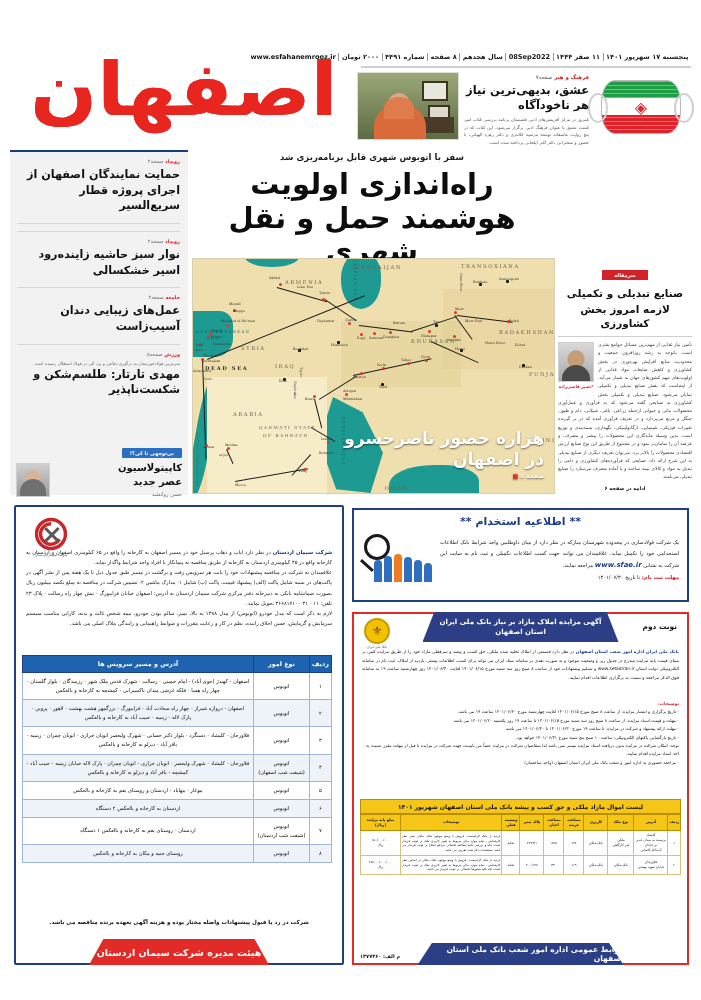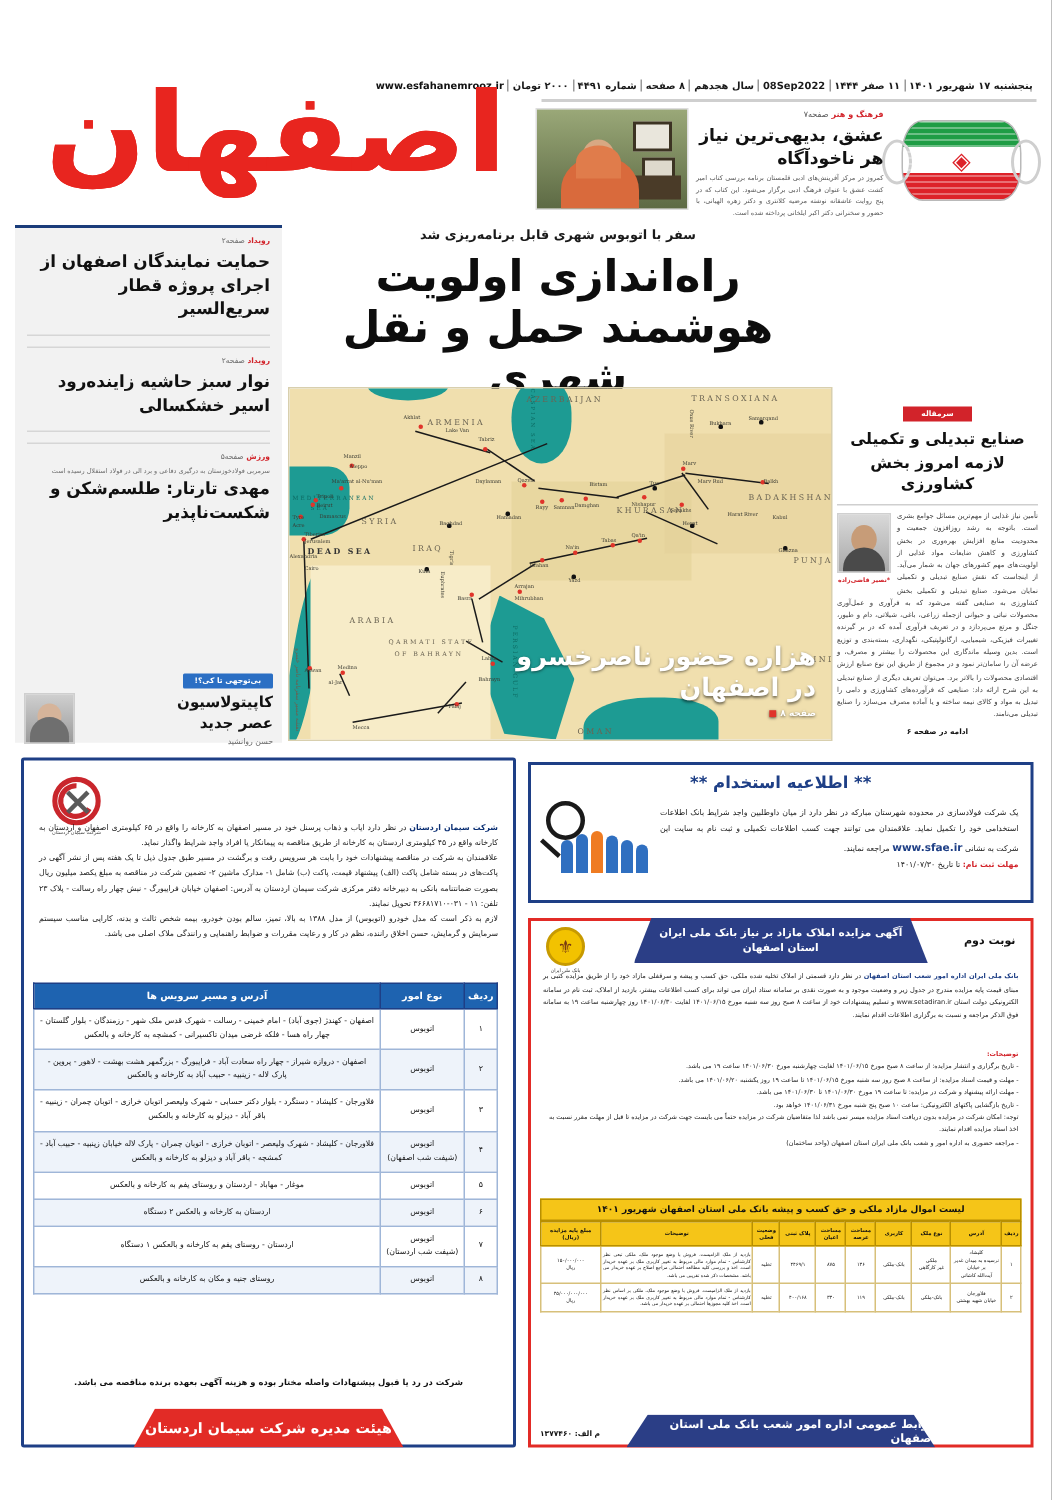--- a/index.html
+++ b/index.html
@@ -115,21 +115,21 @@
   .brief-div{ height:1px; background:#d6d6d6; margin:7px 0 6px; }
 
   .opinion-strip{
     position:absolute; left:10px; top:437px; width:178px; height:58px;
     background:#f2f2f2; padding:3px 6px; direction:rtl;
   }
   .op-tag{
     display:inline-block; background:#2b6fc4; color:#fff; font-size:5px;
     font-weight:bold; padding:2px 8px; border-radius:1px; margin-bottom:3px;
   }
-  .op-row{ display:flex; gap:5px; align-items:flex-start; }
+  .op-row{ display:flex; gap:5px; align-items:flex-end; }
   .op-texts{ flex:1; text-align:right; }
   .op-head{ font-size:10px; font-weight:bold; color:#111; line-height:1.35; }
   .op-author{ font-size:5.2px; color:#6a6a6a; margin-top:3px; }
   .op-more{ display:inline-block; background:#b8b8b8; color:#fff; font-size:4.4px; padding:1px 4px; margin-top:2px; }
   .op-photo{
     width:34px; height:34px; background:linear-gradient(180deg,#cfcfcf,#9b9b9b);
     border:1px solid #cfcfcf; position:relative; overflow:hidden;
   }
   .op-photo:after{
     content:""; position:absolute; bottom:0; left:50%; transform:translateX(-50%);
@@ -303,21 +303,21 @@
     position:absolute; top:508px; left:352px; width:337px; height:94px;
     border:2px solid #1e3f86; background:#fff; direction:rtl;
   }
   .ad-job-title{
     margin-top:5px; text-align:center; font-size:11px; font-weight:bold; color:#1e3f86;
   }
   .ad-job-row{ display:flex; align-items:center; gap:6px; padding:4px 8px 0 6px; }
   .ad-job-text{
     flex:1; font-size:5.2px; line-height:2.0; color:#1a1a1a; text-align:justify;
   }
-  .ad-job-text .url{ color:#1e3f86; font-weight:bold; font-size:7px; }
+  .ad-job-text .url{ color:#1e3f86; font-weight:bold; font-size:7px;font-style:italic; }
   .ad-job-dead{ color:#d2232a; font-weight:bold; }
   .ad-job-art{ width:74px; height:56px; position:relative; }
   .ppl{ position:absolute; bottom:6px; width:8px; border-radius:4px 4px 0 0; }
   .mag{
     position:absolute; top:2px; left:4px; width:26px; height:26px;
     border:3px solid #1a1a1a; border-radius:50%;
   }
   .mag-h{
     position:absolute; top:27px; left:2px; width:16px; height:3px; background:#1a1a1a;
     transform:rotate(42deg); transform-origin:0 0;
@@ -449,20 +449,27 @@
 
     <div class="brief">
       <div class="brief-kicker">
         <span>رویداد</span>
         <span class="pg">صفحه۲</span>
       </div>
       <div class="brief-head">نوار سبز حاشیه زاینده‌رود اسیر خشکسالی</div>
     </div>
     <div class="brief-div"></div>
 
+    <div class="brief">
+      <div class="brief-kicker">
+        <span>جامعه</span>
+        <span class="pg">صفحه۴</span>
+      </div>
+      <div class="brief-head">عمل‌های زیبایی دندان آسیب‌زاست</div>
+    </div>
     <div class="brief-div"></div>
 
     <div class="brief">
       <div class="brief-kicker">
         <span>ورزش</span>
         <span class="pg">صفحه۵</span>
       </div>
       <div class="brief-sub">سرمربی فولادخوزستان به درگیری دفاعی و برد الی در فولاد استقلال رسیده است</div>
       <div class="brief-head">مهدی تارتار: طلسم‌شکن و شکست‌ناپذیر</div>
     </div>

